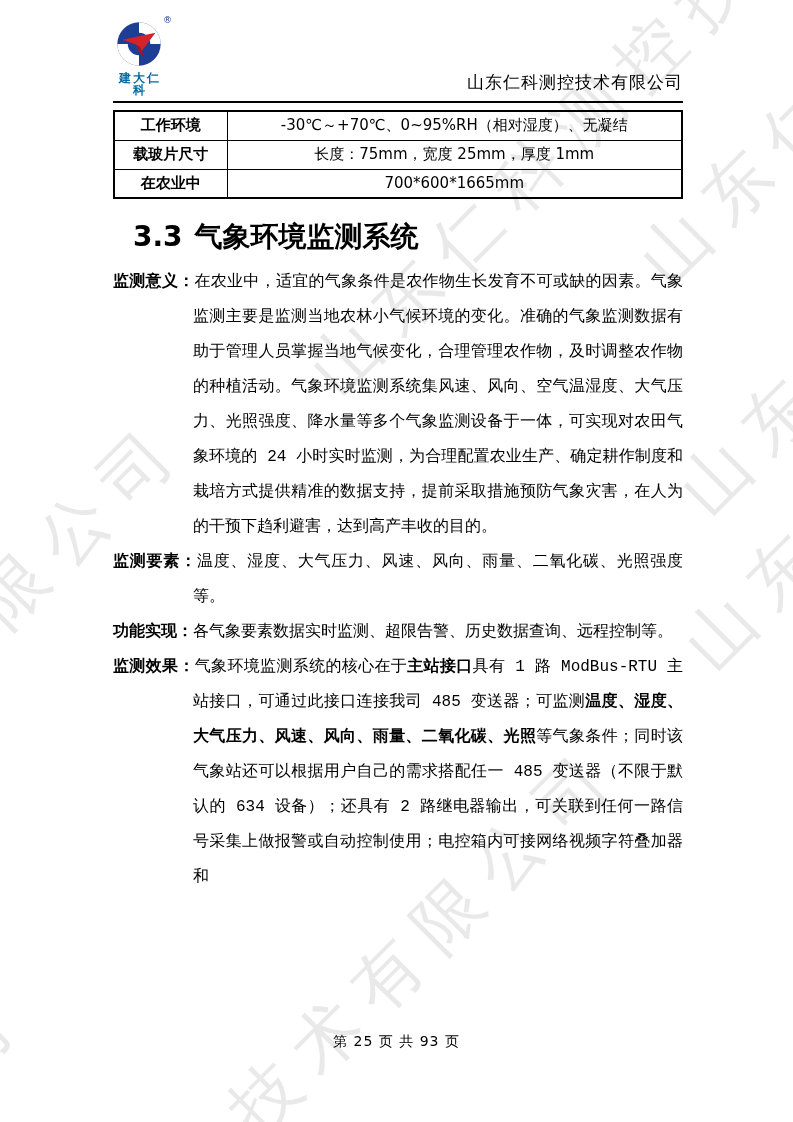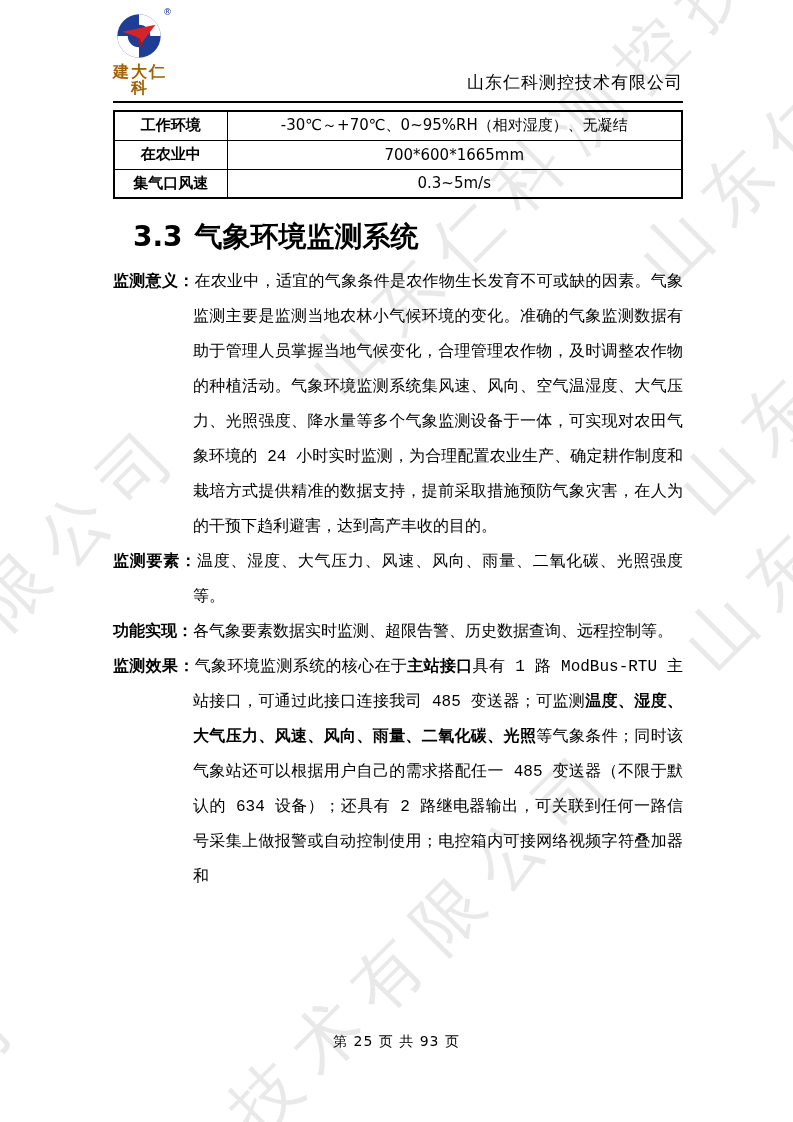--- a/index.html
+++ b/index.html
@@ -20,21 +20,21 @@
   
   .content { position:relative; z-index:1; width:570px; margin-left:113px; }
   .header {
     height:103px; display:flex; justify-content:space-between;
     align-items:flex-end; padding-bottom:5px;
     border-bottom:2px solid #000;
   }
   .logo-block { position:relative; line-height:1; }
   .logo-mark { display:block; }
   .reg-mark { position:absolute; top:-2px; left:50px; font-size:9px; color:#1d3e94; }
-  .logo-caption { font-size:16px; font-weight:bold; color:#a16207; letter-spacing:2px; margin-top:2px; text-align:center; width:54px; }
+  .logo-caption { font-size:12px; font-weight:bold; color:#0369a1; letter-spacing:2px; margin-top:2px; text-align:center; width:54px; }
   .company-name { font-size:17px; color:#000; letter-spacing:1px; padding-bottom:2px; }
   
   table.spec { width:570px; margin-top:7px; border-collapse:collapse; border:2px solid #000; }
   table.spec td { border:1px solid #000; height:29px; text-align:center; vertical-align:middle; font-size:15px; padding:0 13px; }
   table.spec td.lbl { width:113px; font-weight:bold; }
   
   h2.sec { margin-top:23px; font-size:28px; font-weight:bold; line-height:30px;margin-left:20px; }
   h2.sec .ht { margin-left:12px; }
   .paras { margin-top:13px; }
   p.para {
@@ -81,26 +81,26 @@
       <div class="company-name">山东仁科测控技术有限公司</div>
     </div>
 
     <table class="spec">
       <tbody>
         <tr>
           <td class="lbl">工作环境</td>
           <td>-30℃～+70℃、0~95%RH（相对湿度）、无凝结</td>
         </tr>
         <tr>
+          <td class="lbl">载玻片尺寸</td>
+          <td>长度：75mm，宽度 25mm，厚度 1mm</td>
+        </tr>
+        <tr>
           <td class="lbl">在农业中</td>
           <td>700*600*1665mm</td>
-        </tr>
-        <tr>
-          <td class="lbl">集气口风速</td>
-          <td>0.3~5m/s</td>
         </tr>
       </tbody>
     </table>
 
     <h2 class="sec"><span>3.3</span><span class="ht">气象环境监测系统</span></h2>
 
     <div class="paras">
       <p class="para"><span class="plabel">监测意义：</span><span><span>在农业中，适宜的气象条件是农作物生长发育不可或缺的因素。气象监测主要是监测当地农林小气候环境的变化。准确的气象监测数据有助于管理人员掌握当地气候变化，合理管理农作物，及时调整农作物的种植活动。气象环境监测系统集风速、风向、空气温湿度、大气压力、光照强度、降水量等多个气象监测设备于一体，可实现对农田气象环境的 24 小时实时监测，为合理配置农业生产、确定耕作制度和栽培方式提供精准的数据支持，提前采取措施预防气象灾害，在人为的干预下趋利避害，达到高产丰收的目的。</span></span></p>
       <p class="para"><span class="plabel">监测要素：</span><span><span>温度、湿度、大气压力、风速、风向、雨量、二氧化碳、光照强度等。</span></span></p>
       <p class="para"><span class="plabel">功能实现：</span><span><span>各气象要素数据实时监测、超限告警、历史数据查询、远程控制等。</span></span></p>

